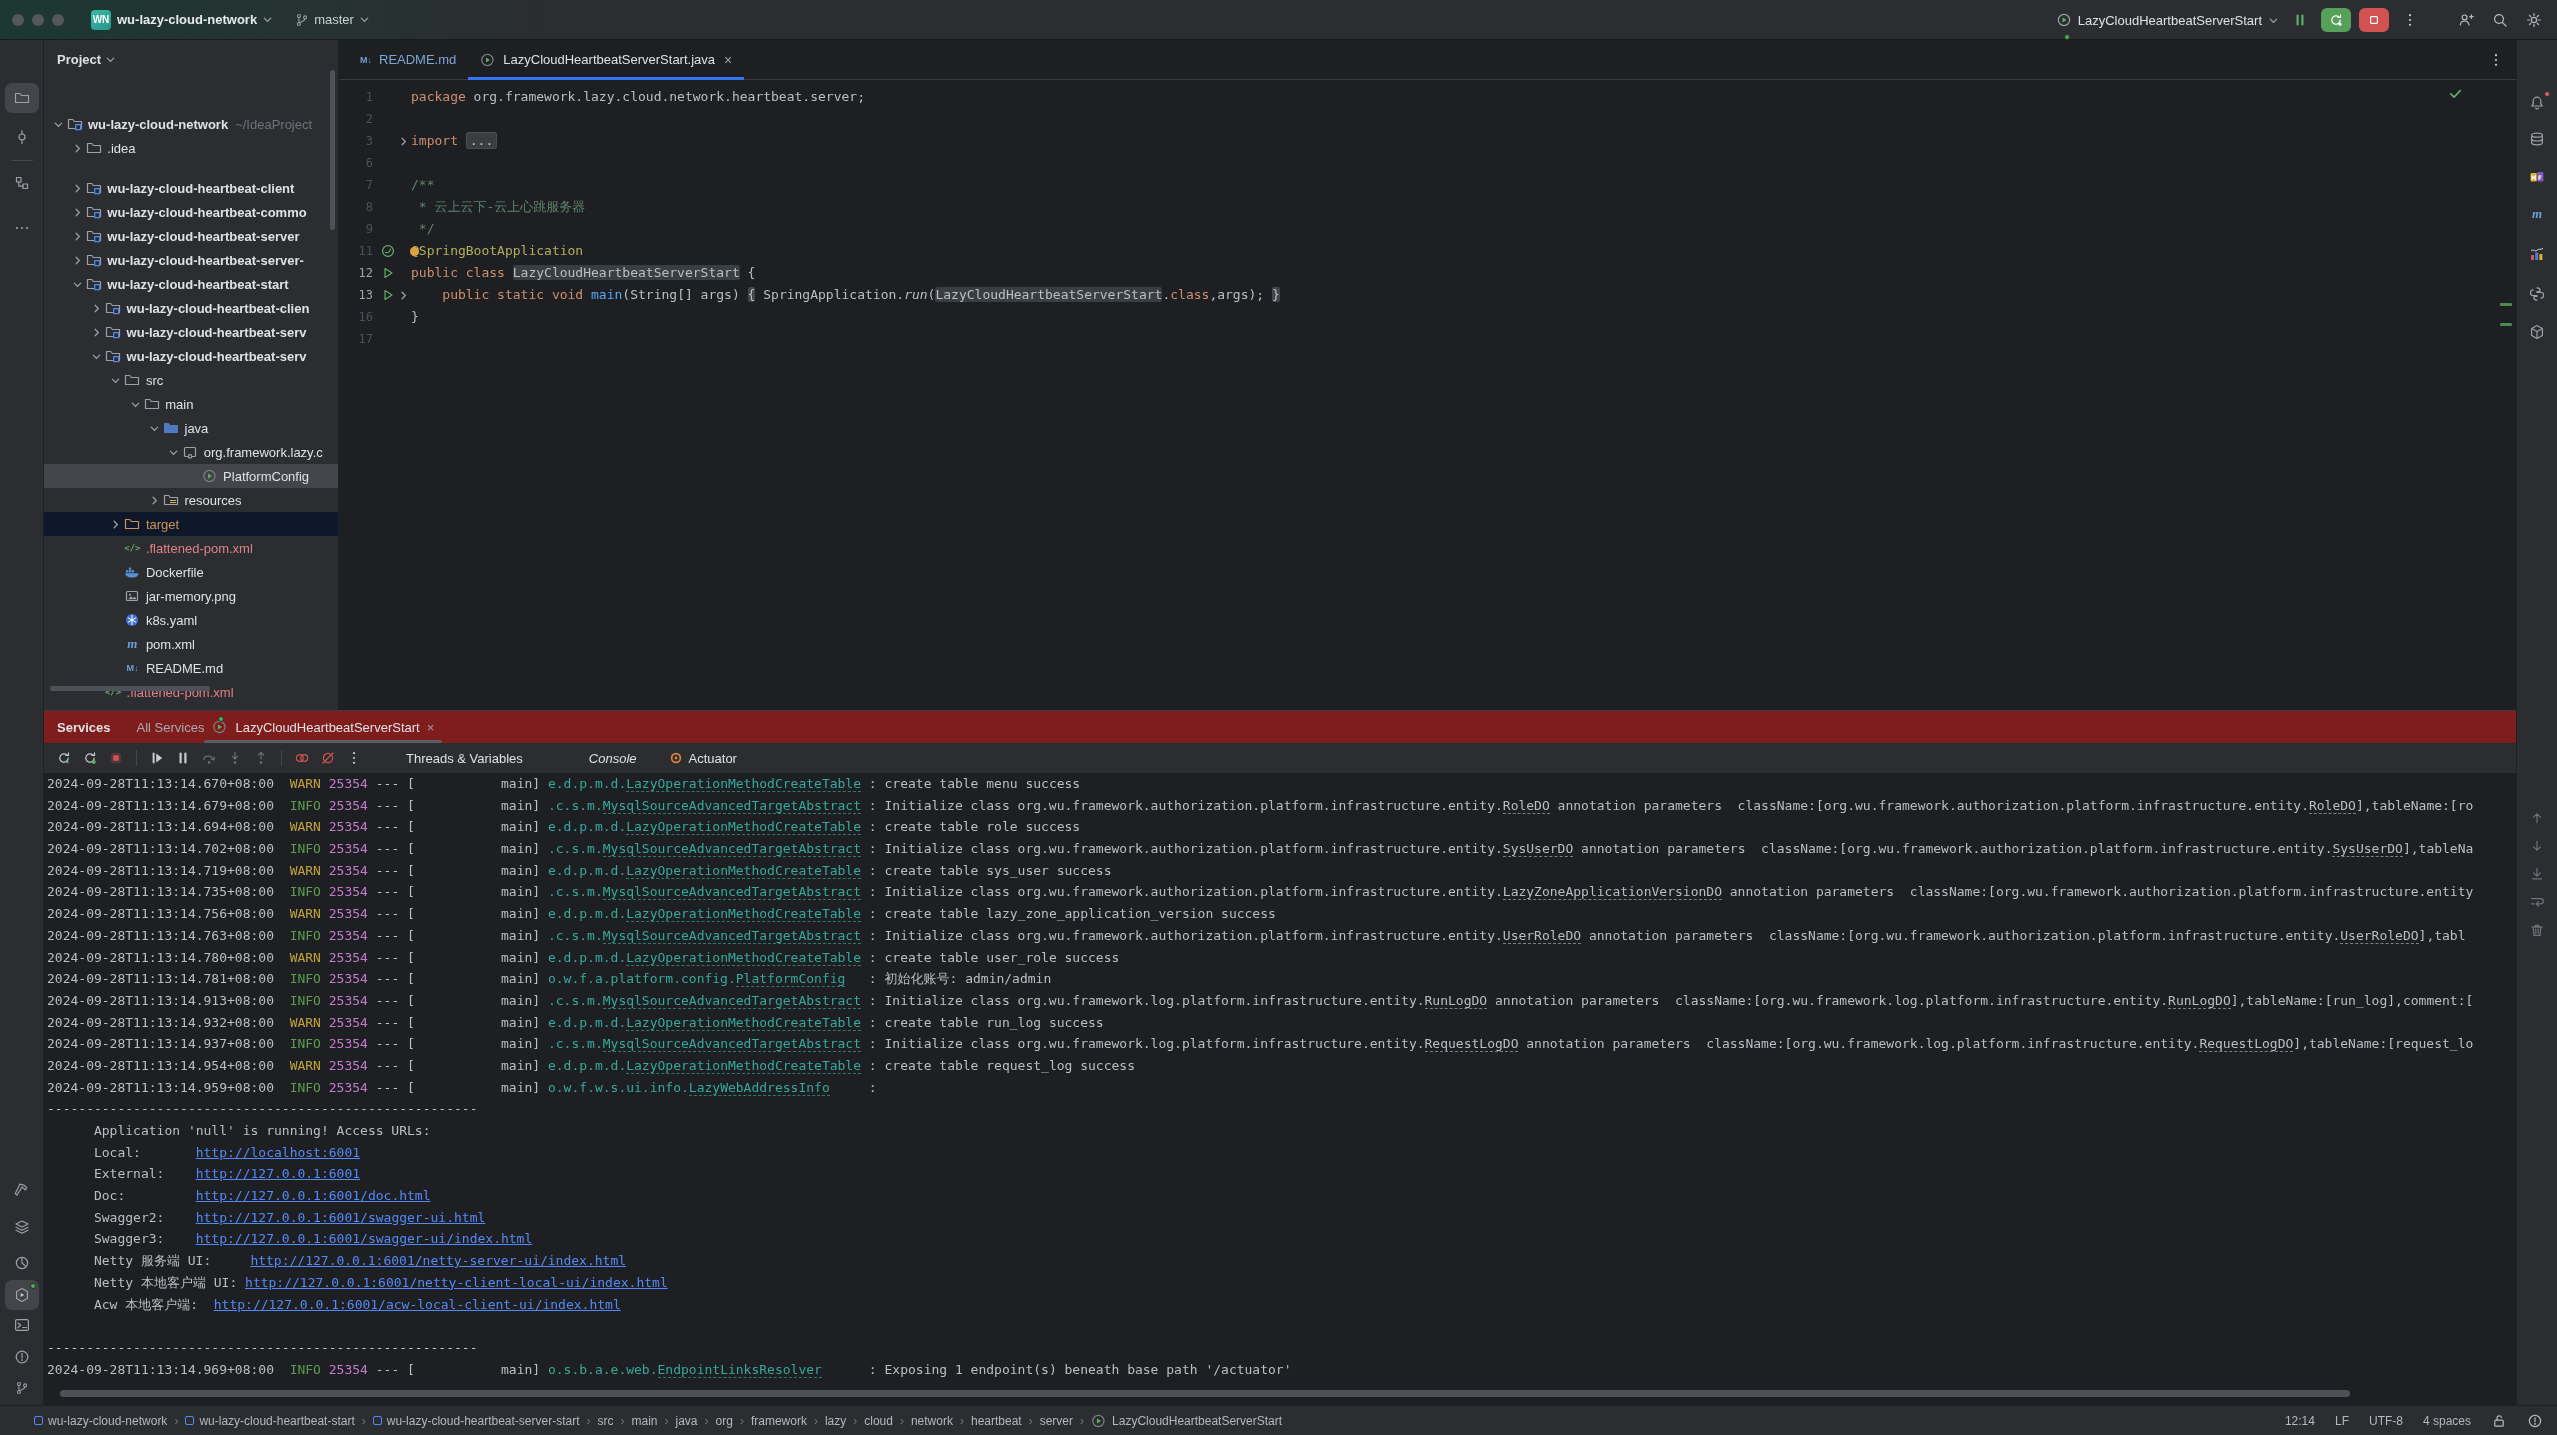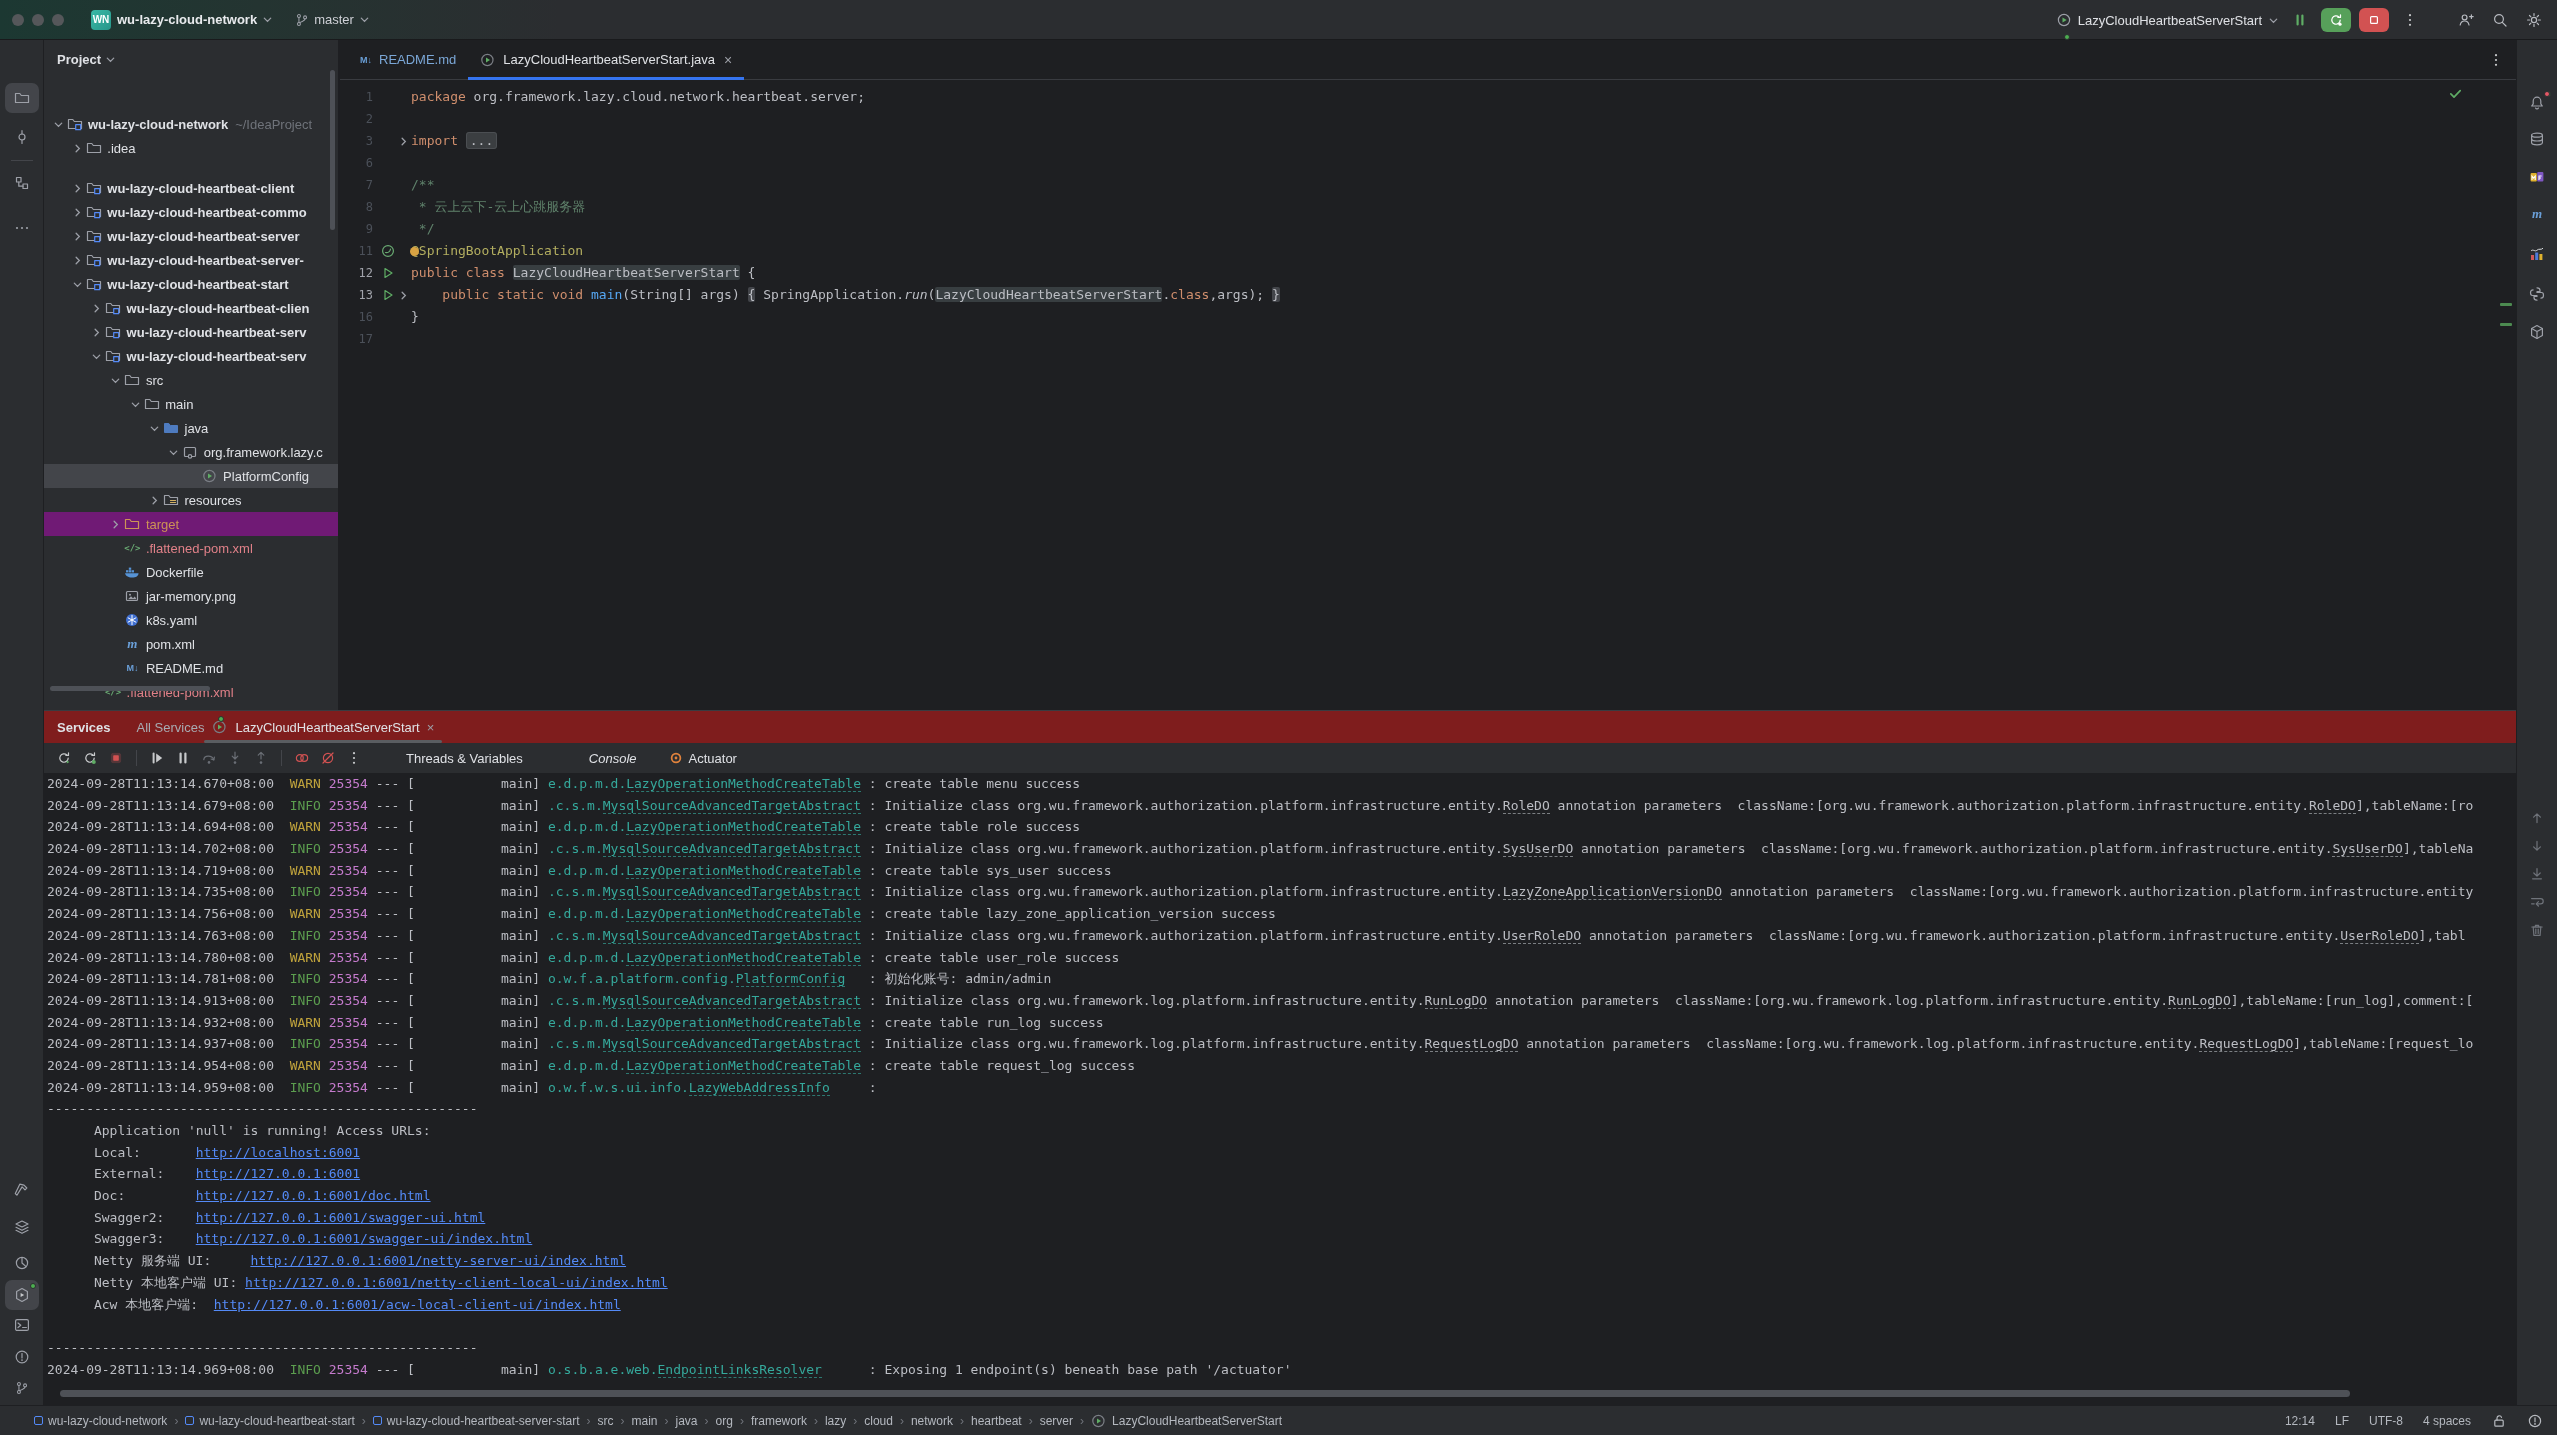--- a/index.html
+++ b/index.html
@@ -43,21 +43,21 @@
   .proj{position:absolute;left:44px;top:40px;width:295px;height:670px;background:#2b2d30;border-right:1px solid #1e1f22;overflow:hidden}
   .proj-head{height:38px;display:flex;align-items:center;gap:4px;padding-left:13px;font-weight:bold}
   .tree{position:absolute;left:0;top:72px;right:0}
   .trow{display:flex;align-items:center;height:24px;white-space:nowrap}
   .trow .chev{width:16px;flex:none;display:flex;justify-content:center}
   .trow .fic{width:17px;flex:none;margin-right:5px;display:flex;justify-content:center}
   .tlabel{color:#dfe1e5}
   .tlabel.b{font-weight:bold}
   .tsuffix{color:#6f737a;margin-left:7px}
   .trow.sel{background:#43454a}
-  .trow.excl{background:#701a75}
+  .trow.excl{background:#0f172a}
   .trow.excl .tlabel{color:#cc9356}
   .tlabel.ign{color:#e08088}
   .vscroll{position:absolute;border-radius:3px;background:#4e5157}
 
   
   .editor{position:absolute;left:340px;top:40px;right:41px;height:670px;background:#1e1f22;overflow:hidden}
   .tabbar{position:relative;height:40px;border-bottom:1px solid #393b40;display:flex;padding-left:8px}
   .tab{display:flex;align-items:center;gap:7px;padding:0 12px;position:relative;color:#9da0a8;cursor:default}
   .tab .tlbl{color:#7ba7d7}
   .tab.active .tlbl{color:#dfe1e5}

